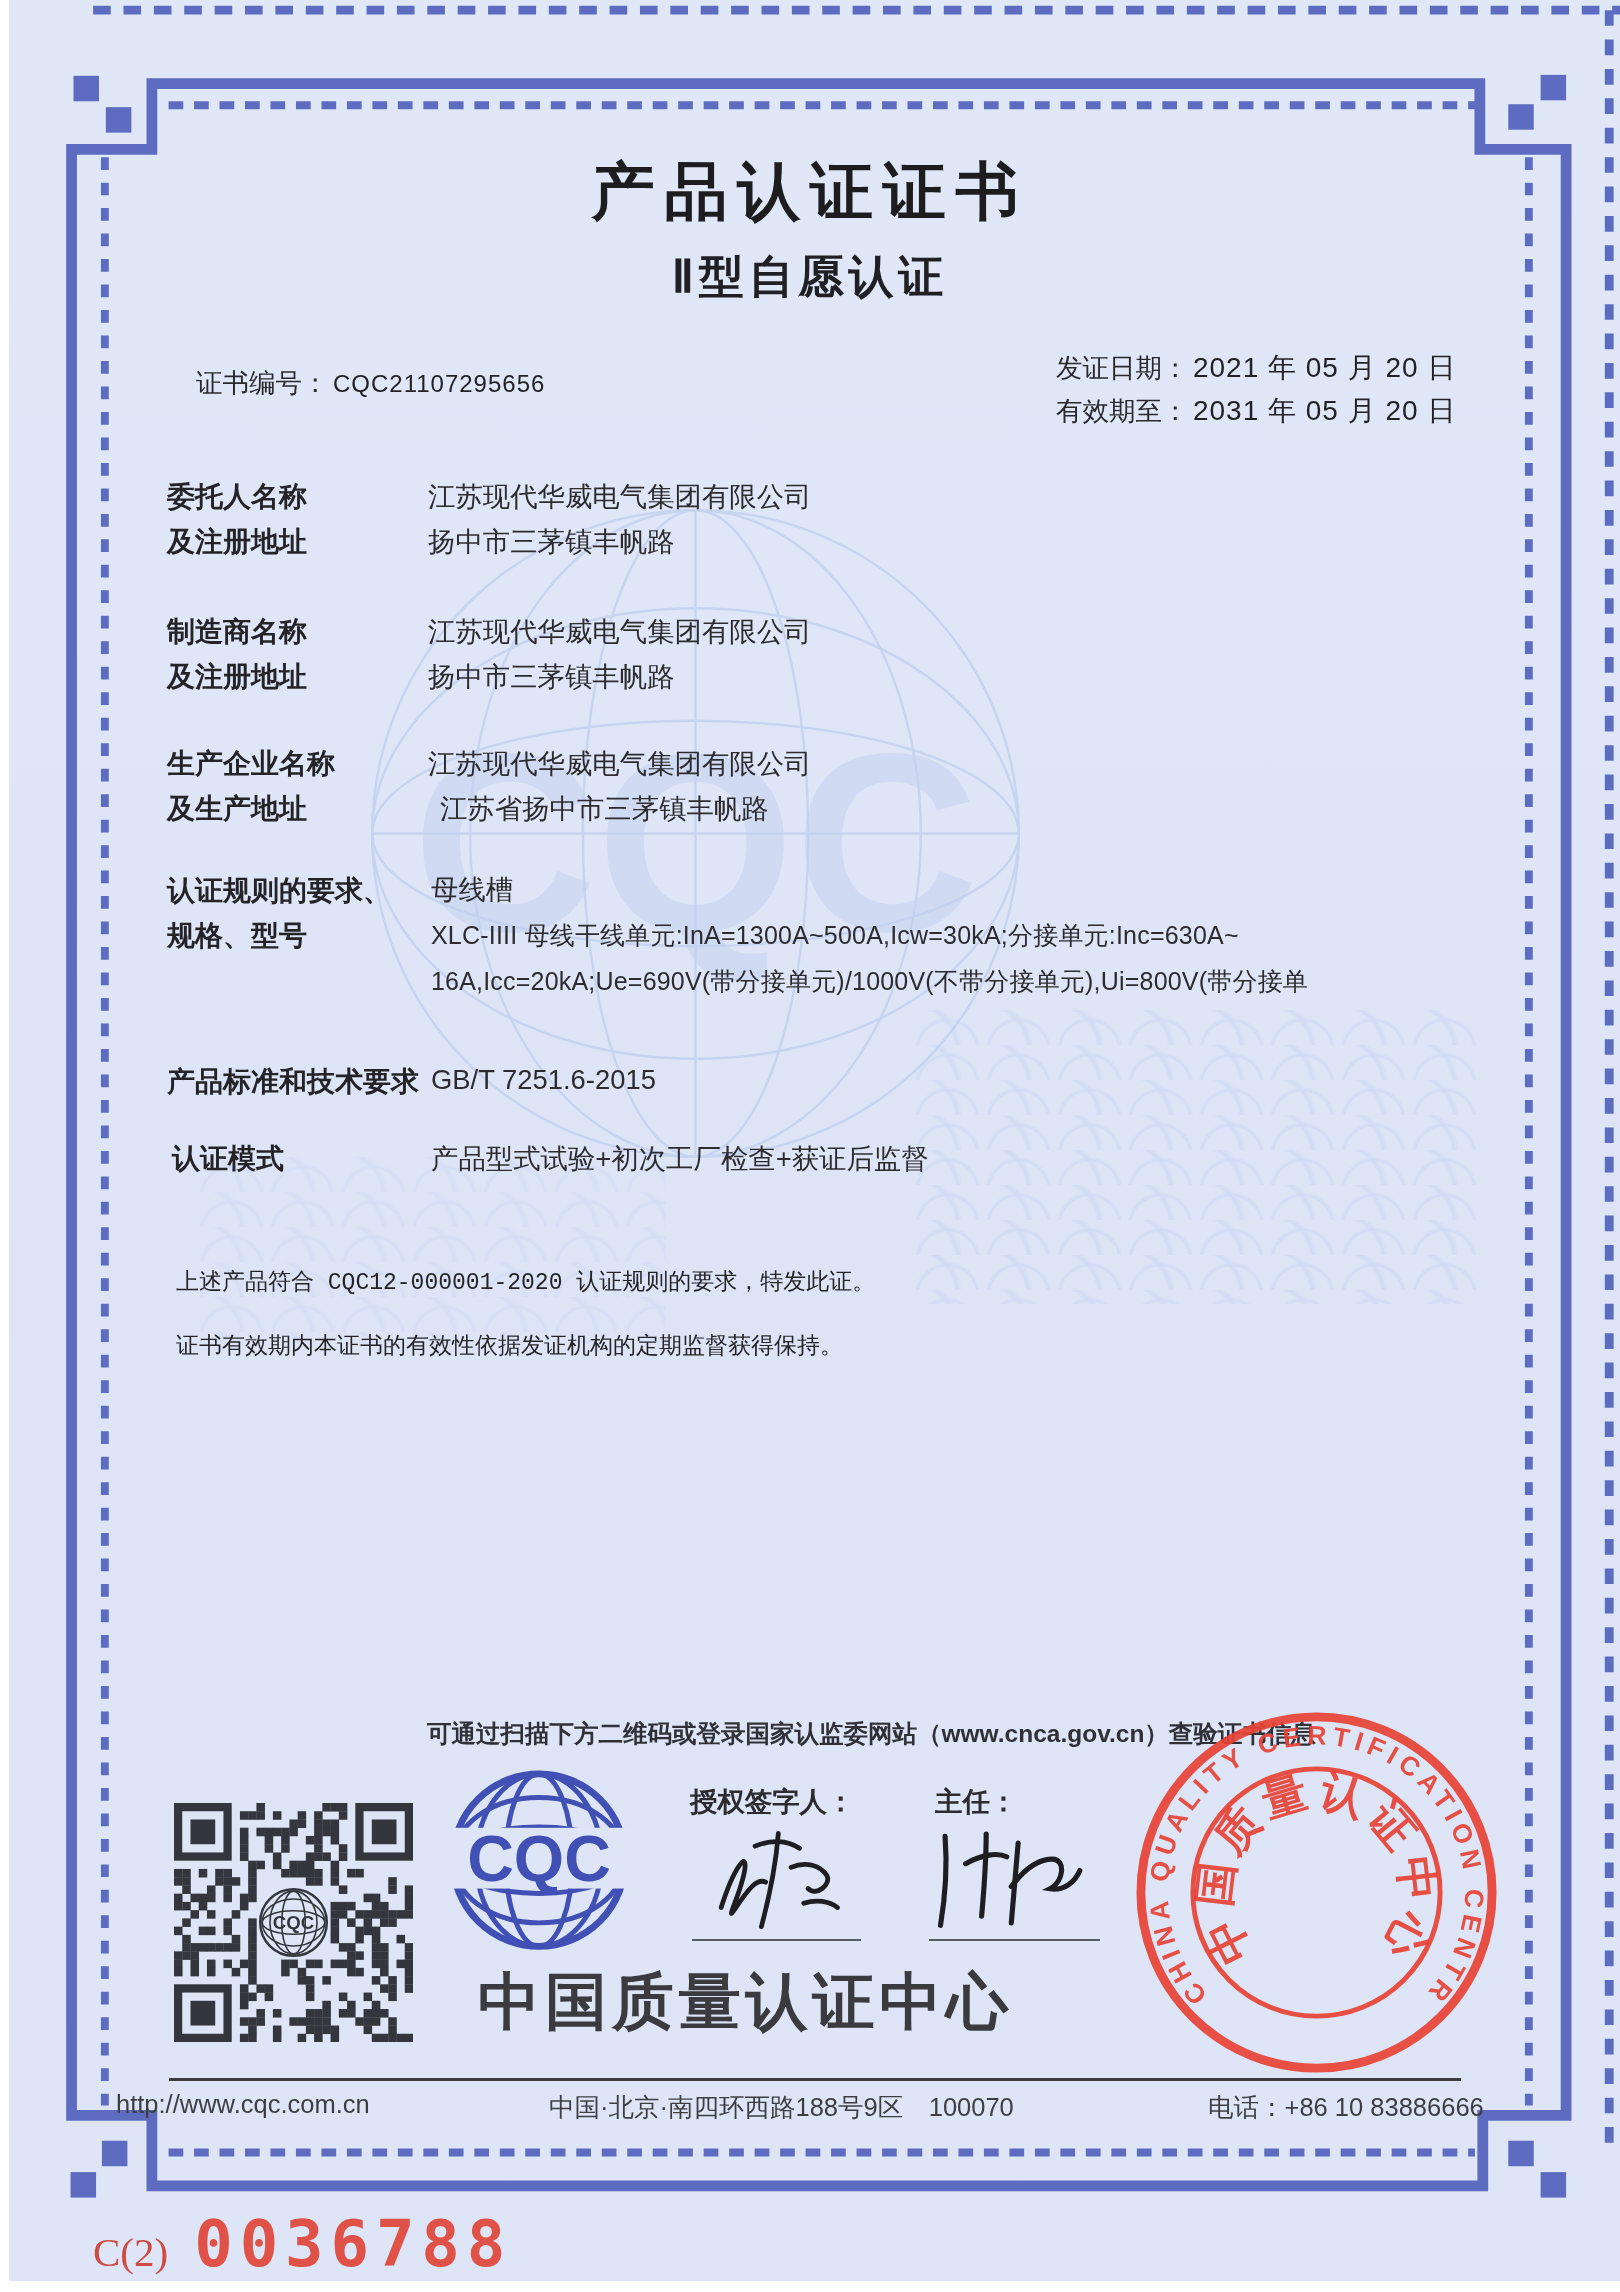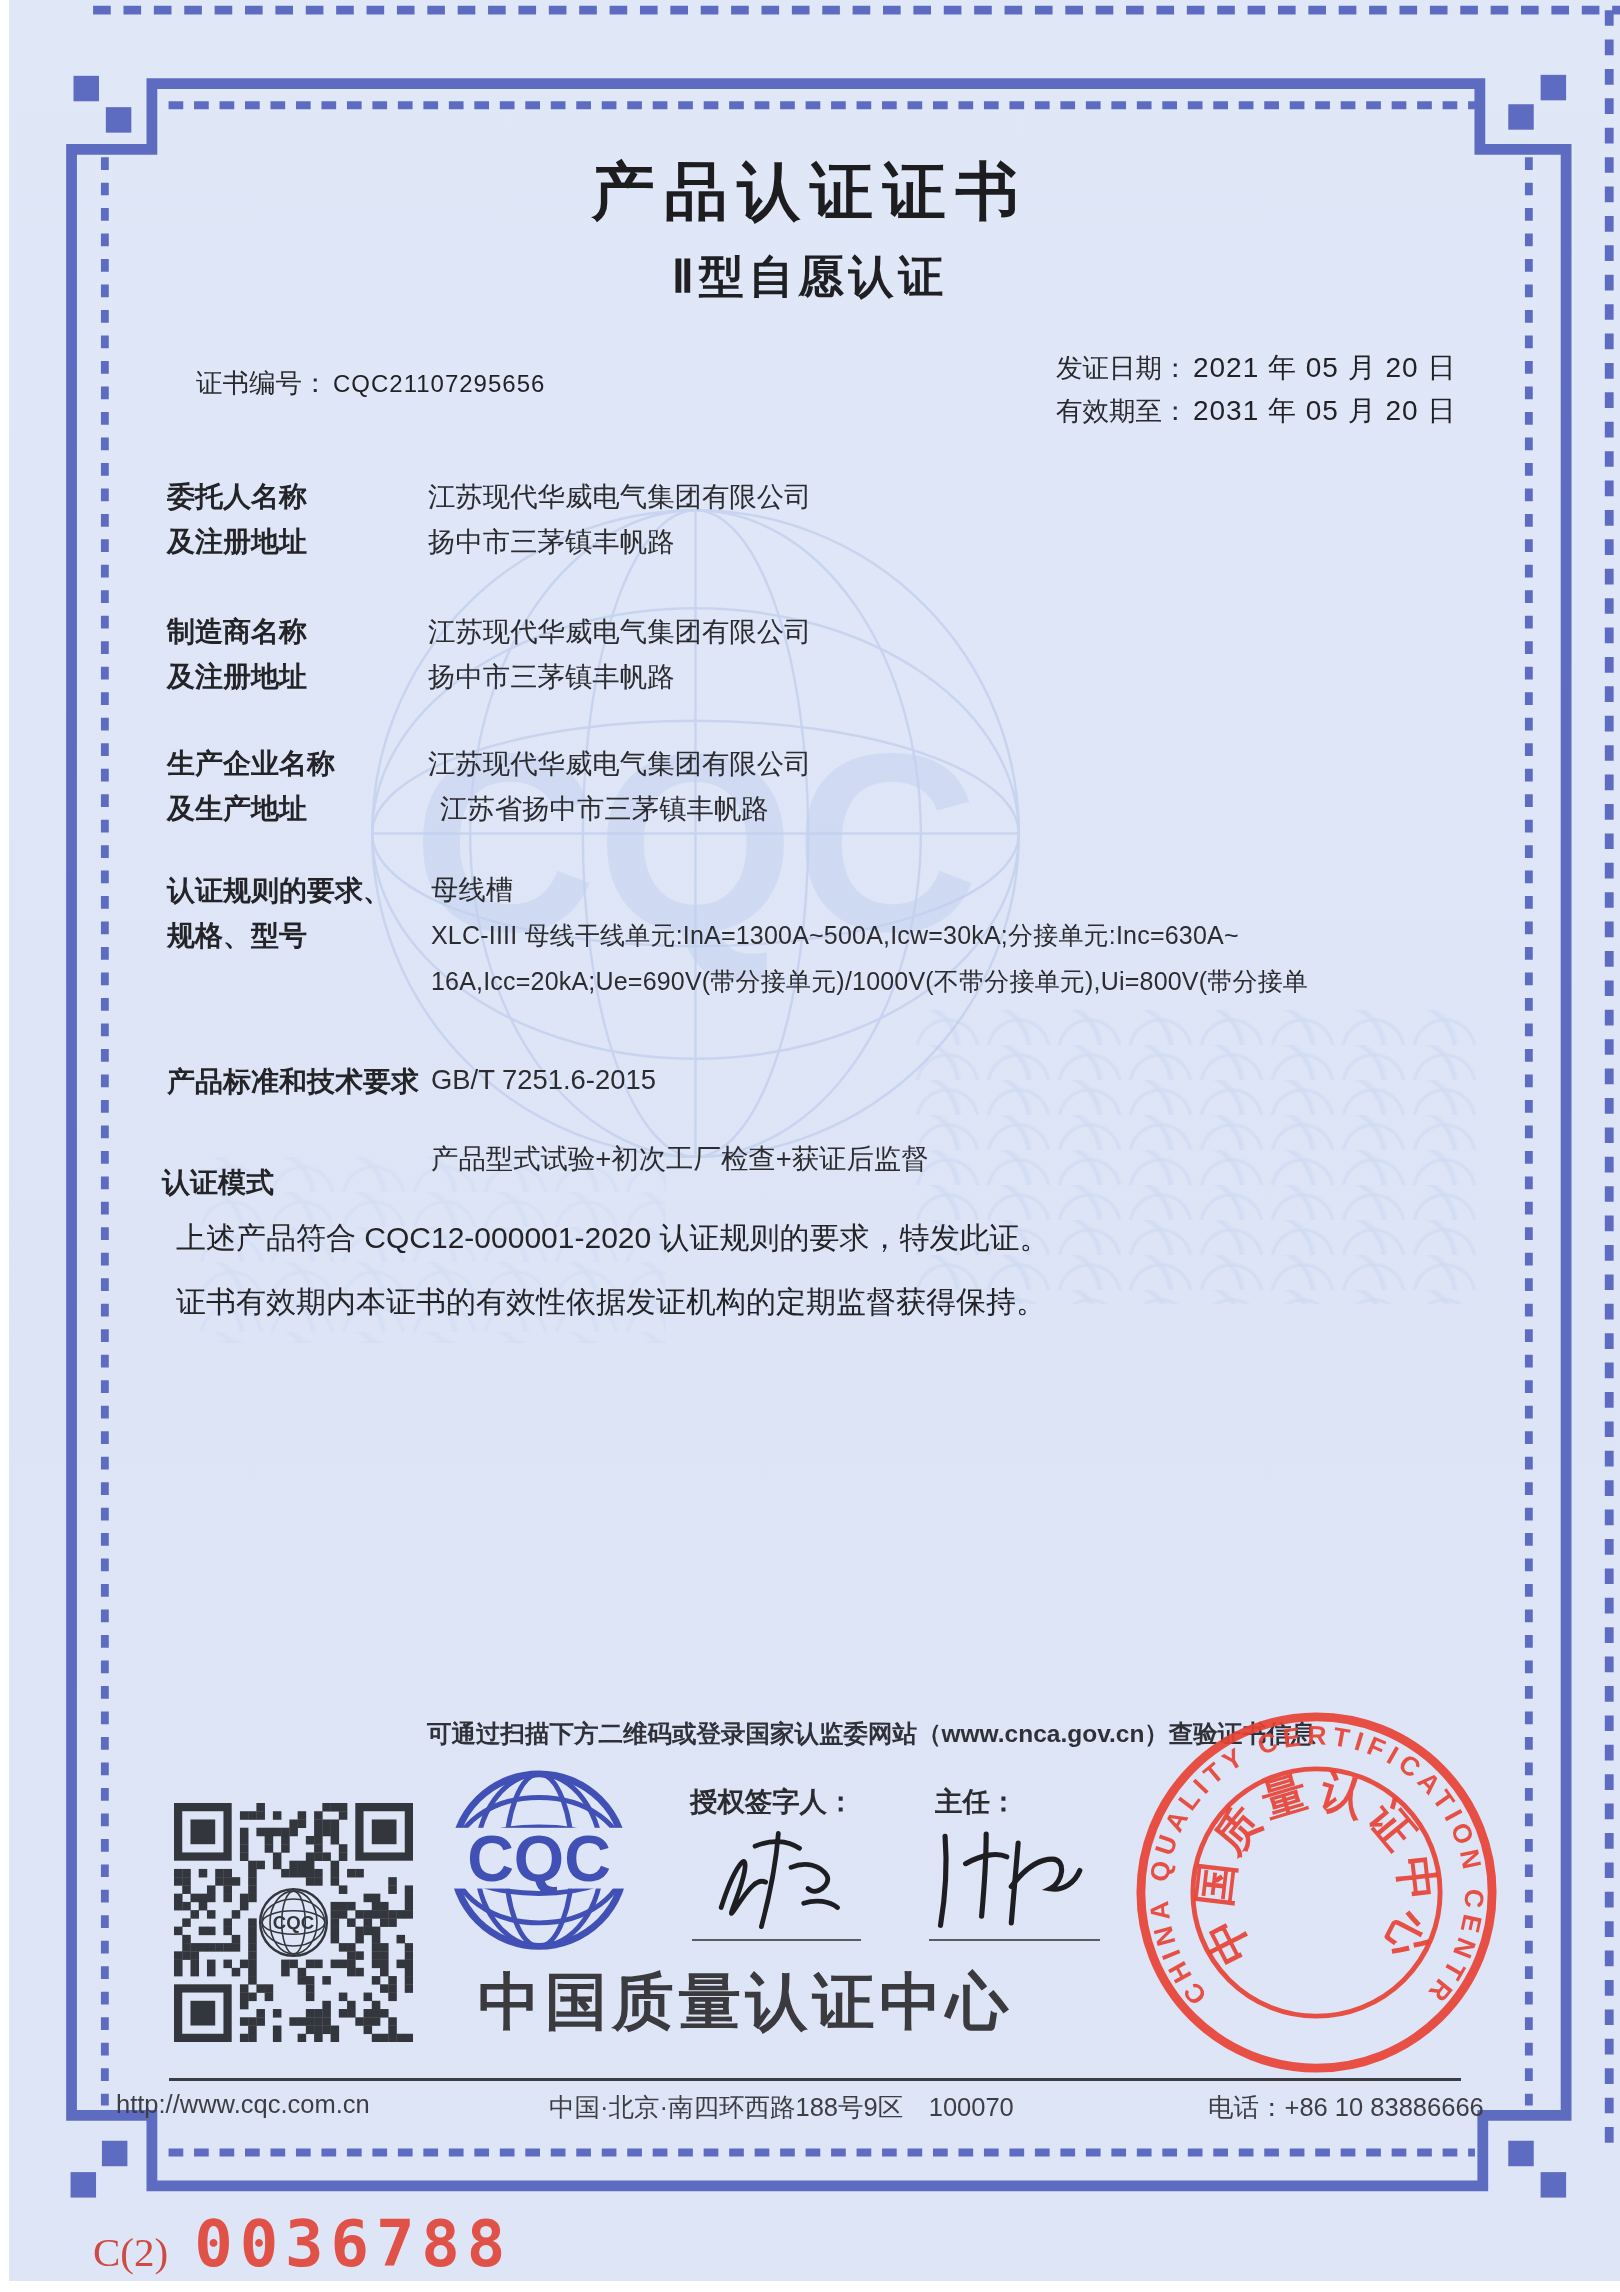--- a/index.html
+++ b/index.html
@@ -8,21 +8,21 @@
         font-family:"Liberation Sans", sans-serif;color:#26262a;}
   .page *{box-sizing:border-box;}
   .abs{position:absolute;}
   .title{font-weight:900;font-size:63px;letter-spacing:9.8px;color:#1d1d20;width:100%;text-align:center;}
   .subtitle{font-weight:800;font-size:45px;letter-spacing:4.9px;color:#202024;width:100%;text-align:center;}
   .lbl{font-weight:bold;font-size:28px;color:#242428;white-space:nowrap;}
   .val{font-size:27.4px;color:#2c2c30;white-space:nowrap;}
   .val-sm{font-size:25px;color:#2c2c30;white-space:nowrap;letter-spacing:0.2px;}
   .meta-lbl{font-family:"Liberation Serif", serif;font-size:26.5px;color:#2a2a2e;}
   .meta-val{font-size:28px;font-weight:500;color:#222226;letter-spacing:1px;}
-  .statement{font-family:Liberation Sans, sans-serif;font-size:30px;color:#242428;white-space:nowrap;}
+  .statement{font-family:Liberation Mono, monospace;font-size:23px;color:#242428;white-space:nowrap;margin-top:48px;}
   .qr-note{font-size:24.5px;font-weight:600;color:#303138;white-space:nowrap;}
   .org-name{font-size:62px;font-weight:800;letter-spacing:4.9px;color:#3a3a3f;white-space:nowrap;}
   .signer-lbl{font-size:27.4px;font-weight:bold;color:#2b2b30;white-space:nowrap;}
   .sig-line{height:2px;background:#5a5b60;}
   .footer-sep{height:2.9px;background:#3c3d42;}
   .footer-txt{font-size:25.5px;color:#3d3e44;white-space:nowrap;}
   .serial-prefix{font-family:"Liberation Serif", serif;font-size:41px;color:#cf4a42;}
   .serial-num{font-family:"DejaVu Sans Mono", monospace;font-weight:bold;font-size:64px;color:#e05247;letter-spacing:6.9px;}
   .scallop{background-image:
      radial-gradient(circle at 50% 115%, rgba(185,201,236,0) 52%, rgba(185,201,236,.9) 56%, rgba(185,201,236,0) 62%),
@@ -113,21 +113,21 @@
 
   <div class="abs lbl" style="left:167px;top:872px;z-index:2;">认证规则的要求、</div>
   <div class="abs lbl" style="left:167px;top:917px;z-index:2;">规格、型号</div>
   <div class="abs val" style="left:431px;top:872px;z-index:2;">母线槽</div>
   <div class="abs val-sm" style="left:431px;top:919px;z-index:2;">XLC-IIII 母线干线单元:InA=1300A~500A,Icw=30kA;分接单元:Inc=630A~</div>
   <div class="abs val-sm" style="left:431px;top:965px;z-index:2;">16A,Icc=20kA;Ue=690V(带分接单元)/1000V(不带分接单元),Ui=800V(带分接单</div>
 
   <div class="abs lbl" style="left:167px;top:1063px;z-index:2;">产品标准和技术要求</div>
   <div class="abs val" style="left:431px;top:1064px;z-index:2;">GB/T 7251.6-2015</div>
 
-  <div class="abs lbl" style="left:162px;top:1140px;z-index:2;margin-top:24px;">认证模式</div>
+  <div class="abs lbl" style="left:172px;top:1140px;z-index:2;">认证模式</div>
   <div class="abs val" style="left:431px;top:1141px;z-index:2;">产品型式试验+初次工厂检查+获证后监督</div>
 
   <div class="abs statement" style="left:176px;top:1218px;z-index:2;">上述产品符合 CQC12-000001-2020 认证规则的要求，特发此证。</div>
   <div class="abs statement" style="left:176px;top:1282px;z-index:2;">证书有效期内本证书的有效性依据发证机构的定期监督获得保持。</div>
 
   <div class="abs qr-note" style="left:427px;top:1717px;z-index:2;">可通过扫描下方二维码或登录国家认监委网站（www.cnca.gov.cn）查验证书信息</div>
 
   <svg id="qr-svg" class="abs" style="left:174px;top:1803px;z-index:2;" width="239" height="239" viewBox="0 0 244 244">
       <rect x="84.13793103448276" y="0" width="8.713793103448277" height="8.713793103448277" fill="#33363c"></rect>
       <rect x="151.44827586206895" y="0" width="8.713793103448277" height="8.713793103448277" fill="#33363c"></rect>

